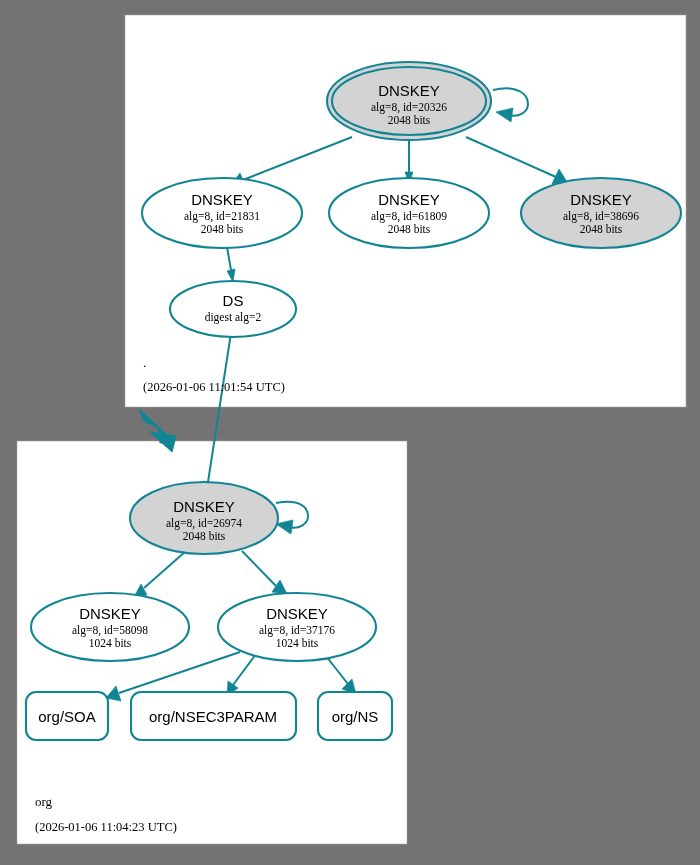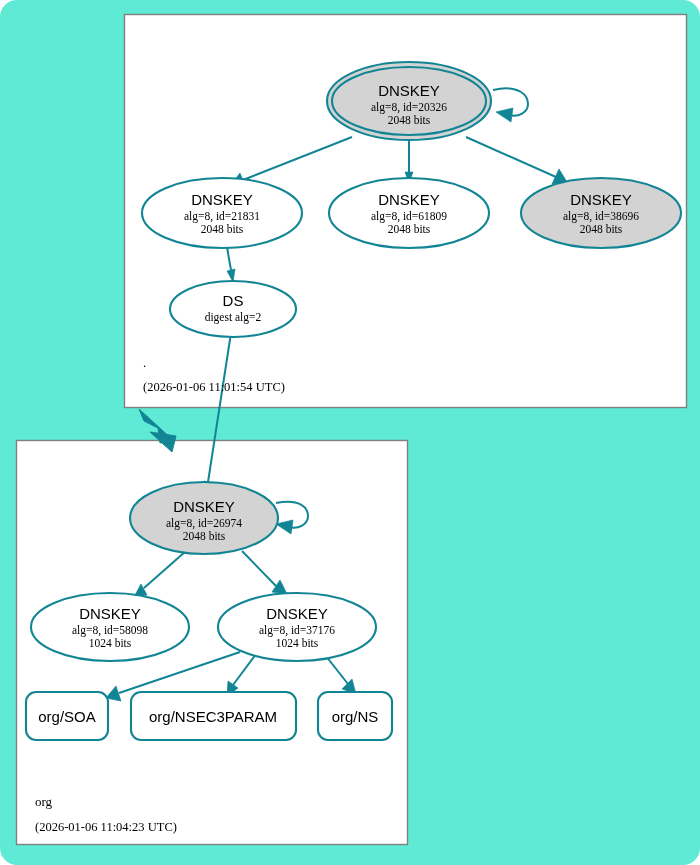--- a/index.html
+++ b/index.html
@@ -8,23 +8,22 @@
     padding: 0;
     background: #ffffff;
   }
   body {
     font-family: "Liberation Sans", sans-serif;
   }
   #canvas {
     position: relative;
     width: 700px;
     height: 865px;
-    background: #5eead4;
+    background: #737373;
     overflow: hidden;
-    border-radius: 17px;
   }
   #graph {
     position: absolute;
     top: 0;
     left: 0;
     width: 700px;
     height: 865px;
   }
   .cluster-rect {
     fill: #ffffff;

